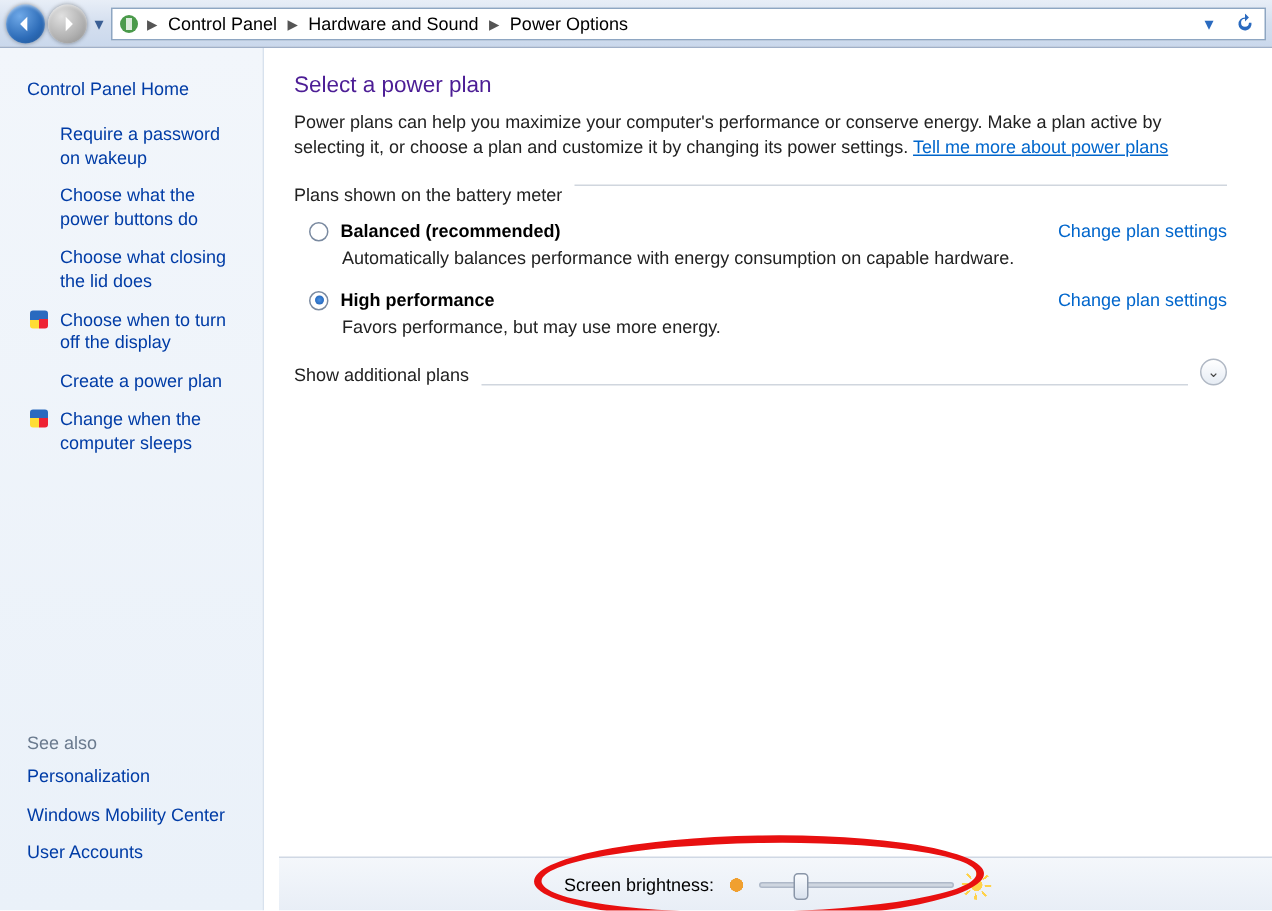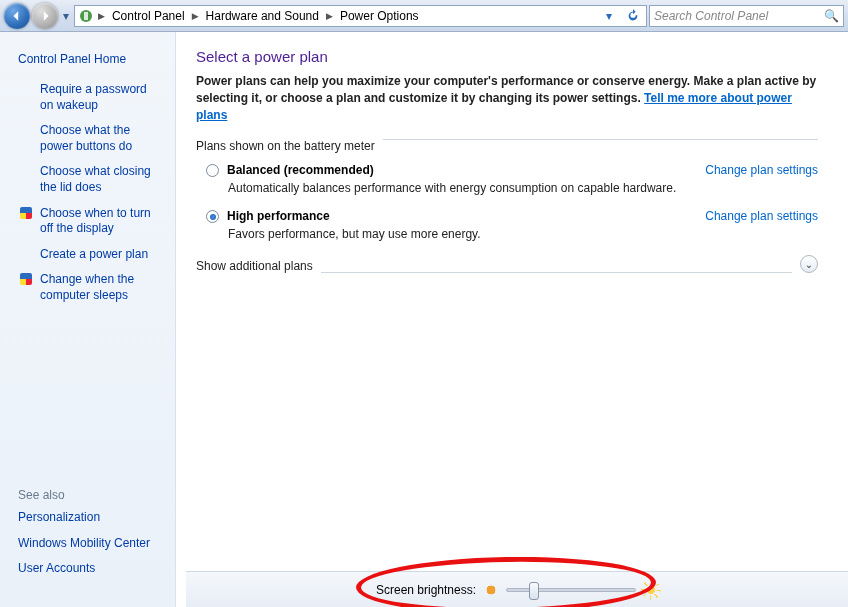--- a/index.html
+++ b/index.html
@@ -136,21 +136,20 @@
     color:#4c1d95;
     font-weight:normal;
     font-size:15px;
     margin-bottom:8px;
   }
   .intro {
     font-size:12px;
     color:#222;
     line-height:1.4;
     margin-bottom:16px;
-    font-weight:bold;
   }
   .intro a { color:#0066cc; text-decoration:underline; cursor:pointer;}
   .fieldset-label {
     font-size:12px; color:#222;
     display:flex; align-items:flex-start; gap:8px;
     margin-bottom:10px;
   }
   .fieldset-label .line { flex:1; height:1px; background:#d0d6de; }
   .plan-row {
     display:flex; align-items:flex-start;
@@ -275,24 +274,20 @@
     <div class="addr-tail">
       <div class="addr-btn">▾</div>
       <div class="addr-btn">
         <svg width="14" height="14" viewBox="0 0 16 16">
             <path d="M8 3a5 5 0 1 0 4.9 4H11a3 3 0 1 1-3-3v2l3-3-3-3z" fill="#2a6abf"></path>
           </svg>
       </div>
     </div>
   </div>
 
-  <div class="searchbox">
-    <span>Search Control Panel</span>
-    <span class="sicon">🔍</span>
-  </div>
 </div>
 
 <div class="main">
 
   <div class="sidebar">
     <div class="side-home">Control Panel Home</div>
 
     <div class="side-link">
       <span class="dot"></span>
         <span>Require a password on wakeup</span>

